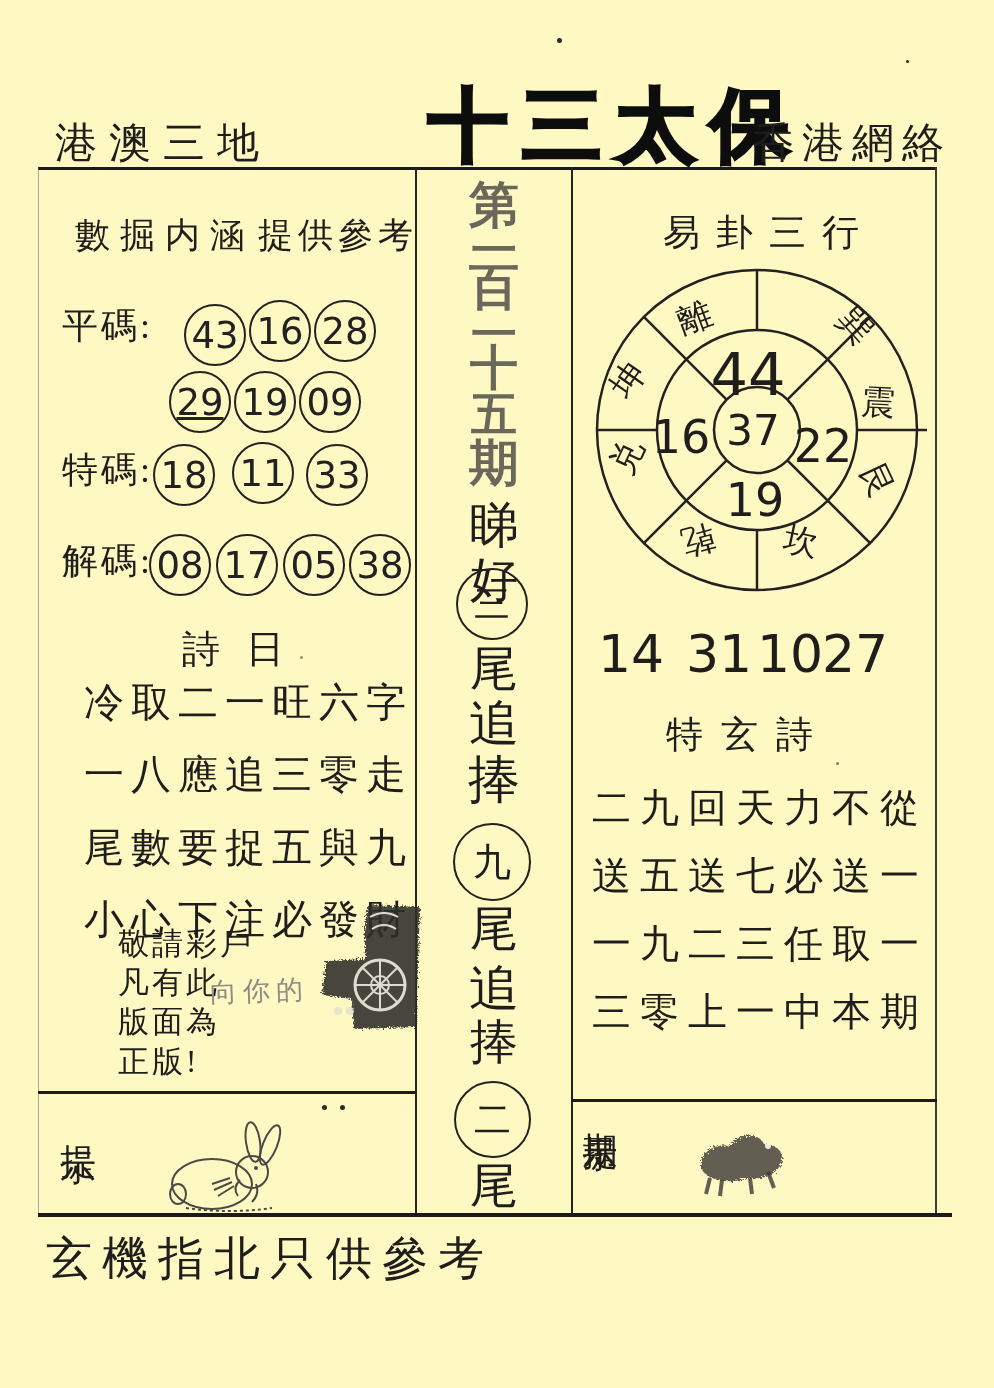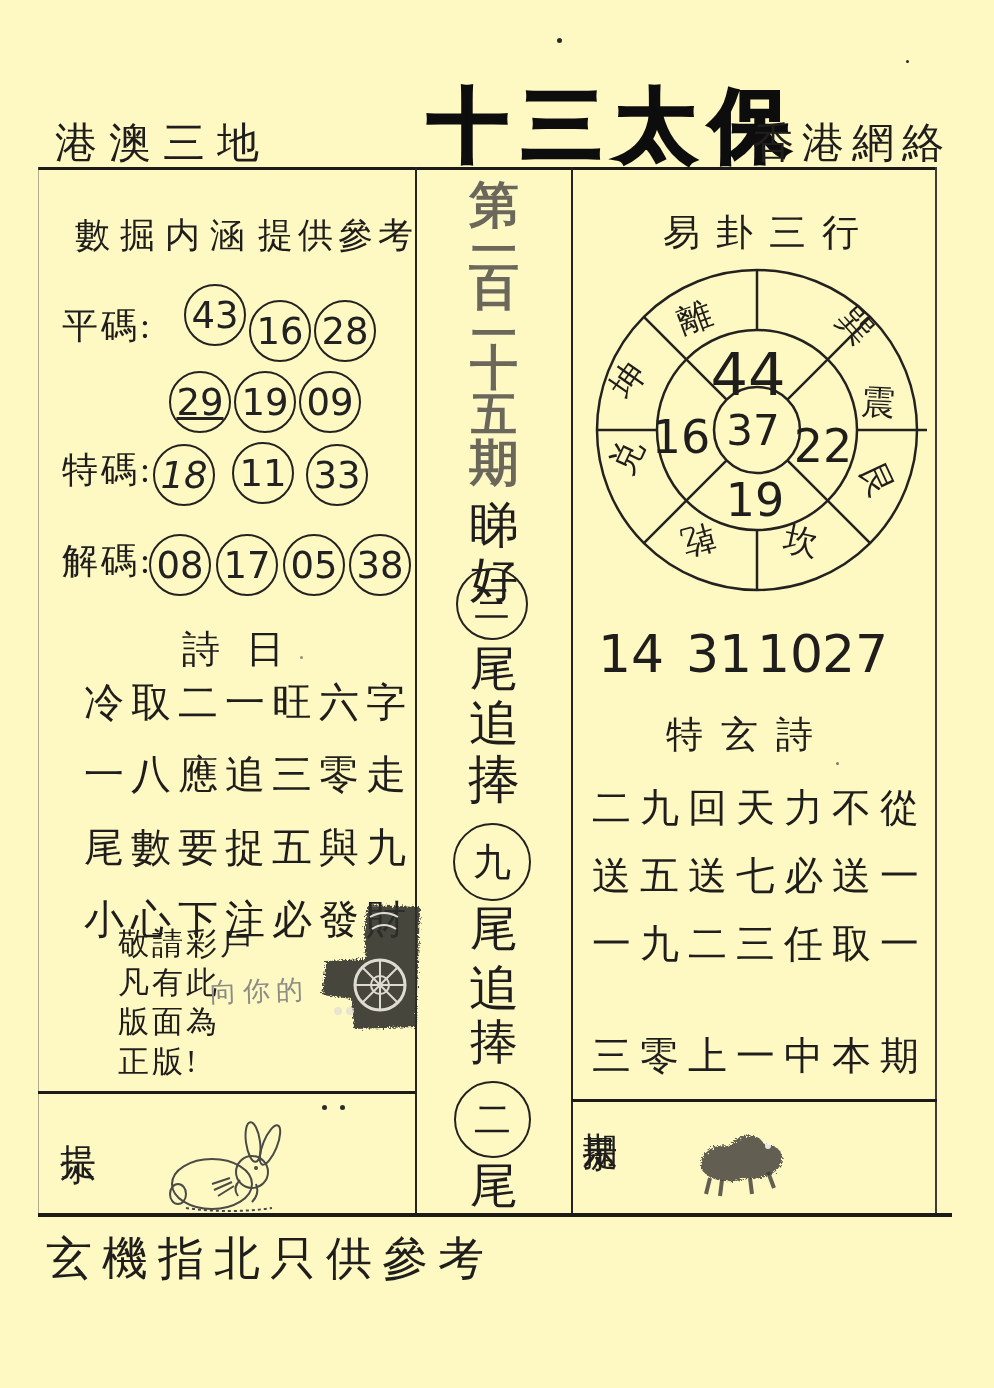--- a/index.html
+++ b/index.html
@@ -45,30 +45,30 @@
   <div class="vline" style="left:571px;top:167px;height:1046px;"></div>
   <div class="vline" style="left:935px;top:167px;height:1046px;background:#3d3b37;"></div>
   <div class="hline" style="left:38px;top:1091px;width:377px;"></div>
   <div class="hline" style="left:571px;top:1099px;width:366px;"></div>
   <div class="hline" style="left:38px;top:1213px;width:914px;height:4px;"></div>
 
   <div class="t serif" style="left:75px;top:218px;font-size:35px;letter-spacing:10px;">數掘内涵</div>
   <div class="t serif" style="left:258px;top:218px;font-size:35px;letter-spacing:5px;">提供參考</div>
 
   <div class="t serif" style="left:62px;top:308px;font-size:36px;letter-spacing:3px;">平碼:</div>
-  <div class="num-circle" style="left:184px;top:284px;width:58px;height:58px;font-size:37px;">43</div>
+  <div class="num-circle" style="left:184px;top:304px;width:58px;height:58px;font-size:37px;">43</div>
   <div class="num-circle" style="left:249px;top:300px;width:58px;height:58px;font-size:37px;">16</div>
   <div class="num-circle" style="left:314px;top:300px;width:58px;height:58px;font-size:37px;">28</div>
 
   <div class="num-circle" style="left:169px;top:371px;width:58px;height:58px;font-size:37px;text-decoration:underline;">29</div>
   <div class="num-circle" style="left:234px;top:371px;width:58px;height:58px;font-size:37px;">19</div>
   <div class="num-circle" style="left:299px;top:371px;width:58px;height:58px;font-size:37px;">09</div>
 
   <div class="t serif" style="left:62px;top:452px;font-size:36px;letter-spacing:3px;">特碼:</div>
-  <div class="num-circle" style="left:153px;top:444px;width:58px;height:58px;font-size:37px;font-style:italic;">18</div>
+  <div class="num-circle" style="left:153px;top:444px;width:58px;height:58px;font-size:37px;">18</div>
   <div class="num-circle" style="left:232px;top:442px;width:58px;height:58px;font-size:37px;">11</div>
   <div class="num-circle" style="left:306px;top:444px;width:58px;height:58px;font-size:37px;">33</div>
 
   <div class="t serif" style="left:62px;top:543px;font-size:36px;letter-spacing:3px;">解碼:</div>
   <div class="num-circle" style="left:149px;top:534px;width:58px;height:58px;font-size:37px;">08</div>
   <div class="num-circle" style="left:216px;top:534px;width:58px;height:58px;font-size:37px;">17</div>
   <div class="num-circle" style="left:283px;top:534px;width:58px;height:58px;font-size:37px;">05</div>
   <div class="num-circle" style="left:349px;top:534px;width:58px;height:58px;font-size:37px;">38</div>
 
   <div class="t serif" style="left:182px;top:630px;font-size:38px;letter-spacing:26px;">詩日</div>
@@ -190,21 +190,21 @@
 
   <div class="t sans" style="left:598px;top:628px;font-size:52px;">14</div>
   <div class="t sans" style="left:686px;top:628px;font-size:52px;">31</div>
   <div class="t sans" style="left:757px;top:628px;font-size:52px;">10</div>
   <div class="t sans" style="left:822px;top:628px;font-size:52px;">27</div>
 
   <div class="t serif" style="left:666px;top:716px;font-size:37px;letter-spacing:18px;">特玄詩</div>
   <div class="t serif" style="left:592px;top:788px;font-size:39px;letter-spacing:9px;">二九回天力不從</div>
   <div class="t serif" style="left:592px;top:856px;font-size:39px;letter-spacing:9px;">送五送七必送一</div>
   <div class="t serif" style="left:592px;top:924px;font-size:39px;letter-spacing:9px;">一九二三任取一</div>
-  <div class="t serif" style="left:592px;top:1036px;font-size:39px;letter-spacing:9px;">三零上一中本期</div>
+  <div class="t serif" style="left:592px;top:992px;font-size:39px;letter-spacing:9px;">三零上一中本期</div>
 
   <div class="t serif vtext" style="left:582px;top:1104px;font-size:35px;letter-spacing:4px;height:112px;overflow:hidden;">期提示</div>
   <div style="position:absolute;left:688px;top:1122px;width:110px;height:78px;">
     <svg width="110" height="78" viewBox="0 0 110 78">
       <g filter="url(#rough)">
         <path d="M14 48 C8 34 26 20 42 24 C52 10 70 10 76 22 C90 22 98 32 92 44 C84 56 70 58 58 56 C44 62 22 60 14 48 Z" fill="#3b3936" opacity="0.8"></path>
       </g>
       <path d="M22 56 L18 72 M34 58 L32 74 M62 56 L64 72 M80 50 L86 66" stroke="#3b3936" stroke-width="4" opacity="0.8"></path>
       <circle cx="80" cy="24" r="3" fill="#f7f6f1" opacity="0.9"></circle>
     </svg>

